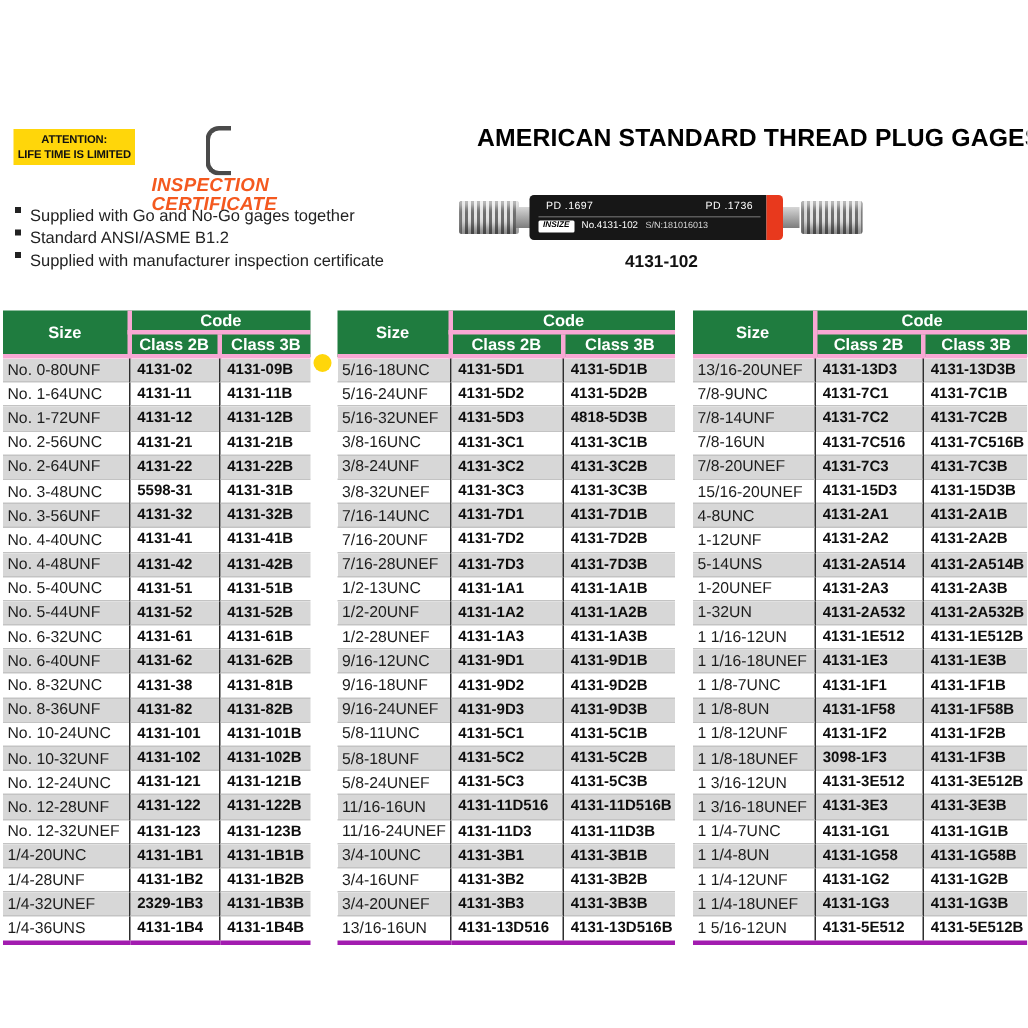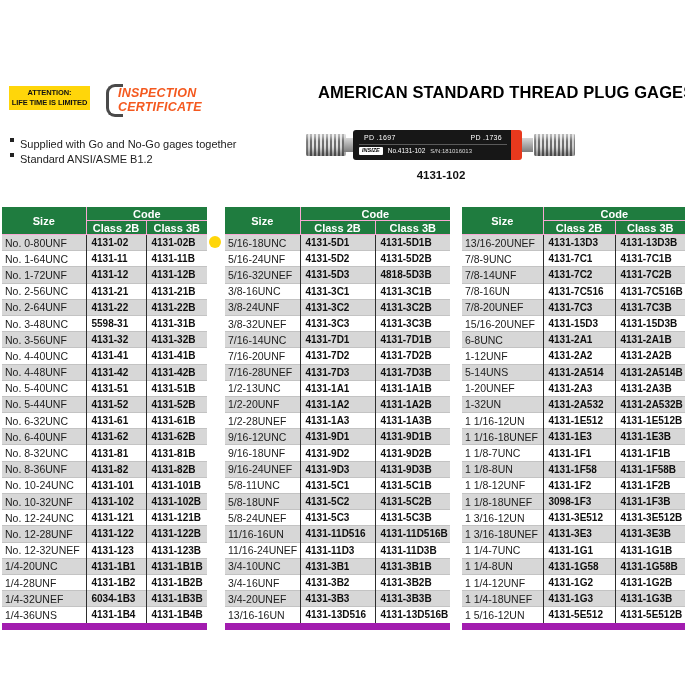--- a/index.html
+++ b/index.html
@@ -8,21 +8,21 @@
     font-family:Liberation Sans, sans-serif; overflow:hidden;
   }
 
   
   .attention-badge {
     position:absolute; left:9px; top:86px; width:81px; height:24px;
     background:var(--accent-yellow,#ffd60a); color:#111;
     font-weight:bold; font-size:7.5px; line-height:1.3; text-align:center;
     display:flex; flex-direction:column; justify-content:center; letter-spacing:-0.1px;
   }
-  .cert-logo { position:absolute; left:106px; top:84px; display:flex; align-items:center; }
+  .cert-logo { position:absolute; left:106px; top:84px; display:flex; align-items:center;flex-direction:column; }
   .cert-bracket {
     width:17px; height:33px; border:3px solid #4a4a4a; border-right:none;
     border-radius:9px 0 0 9px; box-sizing:border-box;
   }
   .cert-text {
     margin-left:-5px; color:var(--accent-orange,#f4591f);
     font-style:italic; font-weight:bold; font-size:12.5px; line-height:1.05; letter-spacing:0.2px;
   }
   .bullets { position:absolute; left:10px; top:138px; }
   .bullet-item { display:flex; align-items:flex-start; margin-bottom:3px; }
@@ -68,32 +68,32 @@
   }
 
   
   .tbl-wrap { position:absolute; top:207px; }
   #tbl0 { left:2px;  width:205px; }
   #tbl1 { left:225px; width:225px; }
   #tbl2 { left:462px; width:223px; }
   table { width:100%; border-collapse:collapse; table-layout:fixed; }
   th {
     background:var(--header-green,#1f7c3f); color:#fff; font-size:11px; font-weight:bold;
-    height:13px; padding:0; border:1px solid #f9a8d4; text-align:center; vertical-align:middle;
+    height:13px; padding:0; border:3px solid #f9a8d4; text-align:center; vertical-align:middle;
   }
   thead tr:first-child th { border-top:none; }
   th:first-child { border-left:none; } th:last-child { border-right:none; }
   td {
     font-size:10.5px; height:15.2px; padding:0 0 0 3px; color:#1c1c1c;
     border-left:1px solid #2e2e2e; border-top:1px solid #c3c3c3;
     white-space:nowrap; overflow:hidden; vertical-align:middle;
   }
   td:first-child { border-left:none; }
   tbody tr:first-child td { border-top:none; }
-  tbody tr:last-child td { border-bottom:7px solid #a21caf; }
+  tbody tr:last-child td { border-bottom:3px solid #a21caf; }
   td.code { font-weight:bold; padding-left:5px; font-size:10px; color:#0e0e0e; }
   tbody tr:nth-child(odd) td { background:var(--row-alt,#d7d7d7); }
   tbody tr:nth-child(even) td { background:#ffffff; }
 
   .highlight-dot {
     position:absolute; left:209px; top:236px; width:12px; height:12px;
     border-radius:50%; background:var(--accent-yellow,#ffd60a);
   }
 </style>
 </head>
@@ -115,20 +115,24 @@
   </div>
 
   <div class="bullets">
     <div class="bullet-item">
       <span class="bullet-square"></span>
       <span class="bullet-text">Supplied with Go and No-Go gages together</span>
     </div>
     <div class="bullet-item">
       <span class="bullet-square"></span>
       <span class="bullet-text">Standard ANSI/ASME B1.2</span>
+    </div>
+    <div class="bullet-item">
+      <span class="bullet-square"></span>
+      <span class="bullet-text">Supplied with manufacturer inspection certificate</span>
     </div>
   </div>
 
   <div class="page-title">AMERICAN STANDARD THREAD PLUG GAGES</div>
 
   <div class="gage">
     <div class="thread thread-left"></div>
     <div class="shaft shaft-left"></div>
     <div class="gage-body">
       <div class="gage-row-top">
@@ -161,21 +165,21 @@
         </tr>
         <tr>
           <th>Class 2B</th>
           <th>Class 3B</th>
         </tr>
       </thead>
       <tbody>
           <tr>
             <td>No. 0-80UNF</td>
             <td class="code">4131-02</td>
-            <td class="code">4131-02B</td>
+            <td class="code">4131-09B</td>
           </tr>
           <tr>
             <td>No. 1-64UNC</td>
             <td class="code">4131-11</td>
             <td class="code">4131-11B</td>
           </tr>
           <tr>
             <td>No. 1-72UNF</td>
             <td class="code">4131-12</td>
             <td class="code">4131-12B</td>
@@ -225,21 +229,21 @@
             <td class="code">4131-61</td>
             <td class="code">4131-61B</td>
           </tr>
           <tr>
             <td>No. 6-40UNF</td>
             <td class="code">4131-62</td>
             <td class="code">4131-62B</td>
           </tr>
           <tr>
             <td>No. 8-32UNC</td>
-            <td class="code">4131-81</td>
+            <td class="code">4131-38</td>
             <td class="code">4131-81B</td>
           </tr>
           <tr>
             <td>No. 8-36UNF</td>
             <td class="code">4131-82</td>
             <td class="code">4131-82B</td>
           </tr>
           <tr>
             <td>No. 10-24UNC</td>
             <td class="code">4131-101</td>
@@ -270,21 +274,21 @@
             <td class="code">4131-1B1</td>
             <td class="code">4131-1B1B</td>
           </tr>
           <tr>
             <td>1/4-28UNF</td>
             <td class="code">4131-1B2</td>
             <td class="code">4131-1B2B</td>
           </tr>
           <tr>
             <td>1/4-32UNEF</td>
-            <td class="code">6034-1B3</td>
+            <td class="code">2329-1B3</td>
             <td class="code">4131-1B3B</td>
           </tr>
           <tr>
             <td>1/4-36UNS</td>
             <td class="code">4131-1B4</td>
             <td class="code">4131-1B4B</td>
           </tr>
         </tbody>
     </table>
   </div>
@@ -475,21 +479,21 @@
             <td>7/8-20UNEF</td>
             <td class="code">4131-7C3</td>
             <td class="code">4131-7C3B</td>
           </tr>
           <tr>
             <td>15/16-20UNEF</td>
             <td class="code">4131-15D3</td>
             <td class="code">4131-15D3B</td>
           </tr>
           <tr>
-            <td>6-8UNC</td>
+            <td>4-8UNC</td>
             <td class="code">4131-2A1</td>
             <td class="code">4131-2A1B</td>
           </tr>
           <tr>
             <td>1-12UNF</td>
             <td class="code">4131-2A2</td>
             <td class="code">4131-2A2B</td>
           </tr>
           <tr>
             <td>5-14UNS</td>

